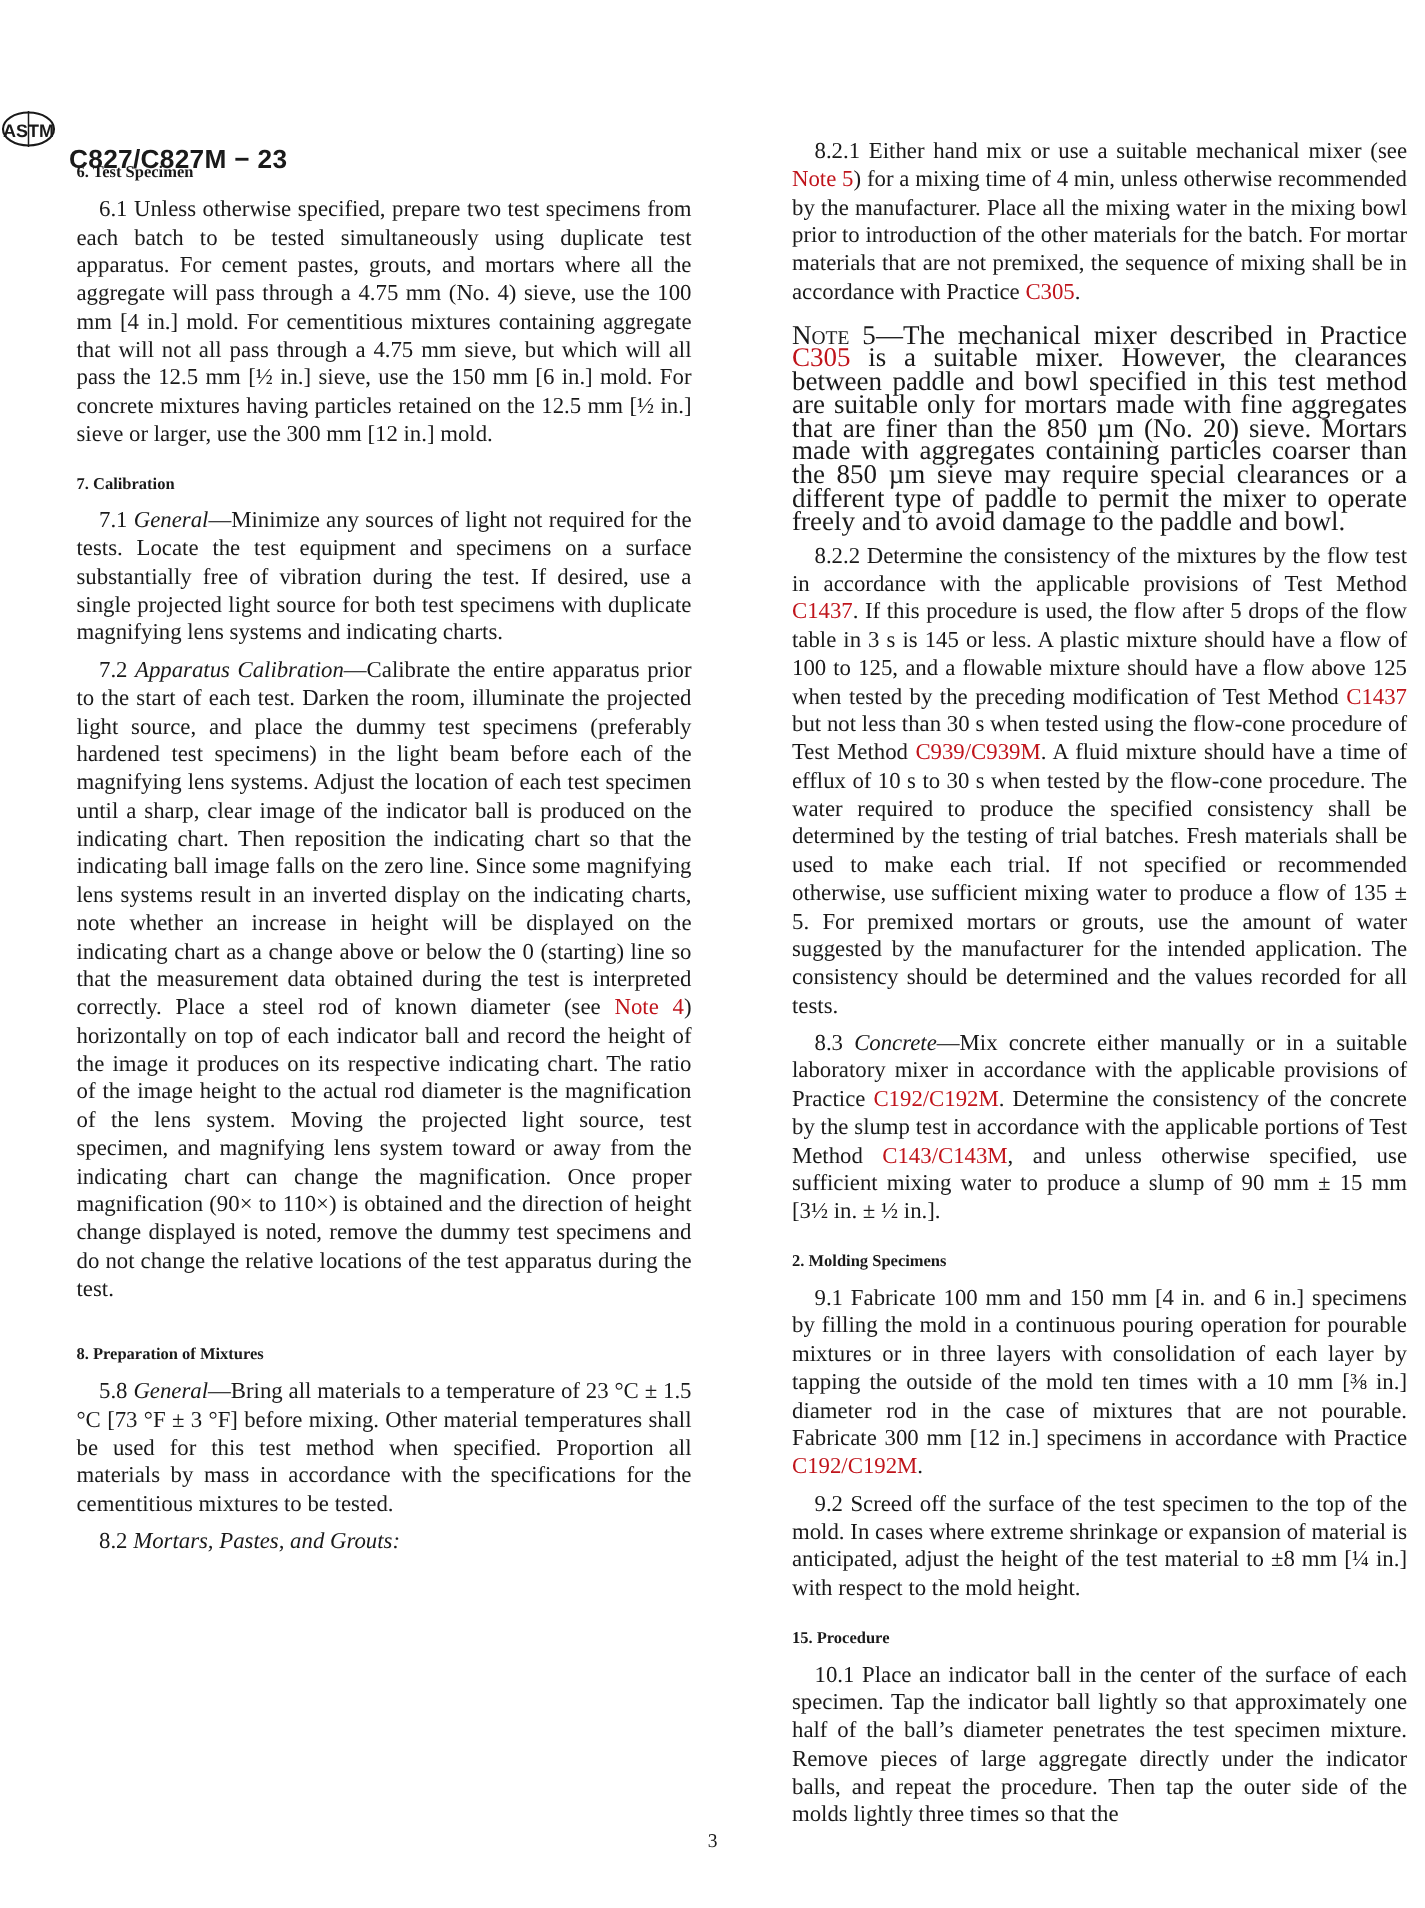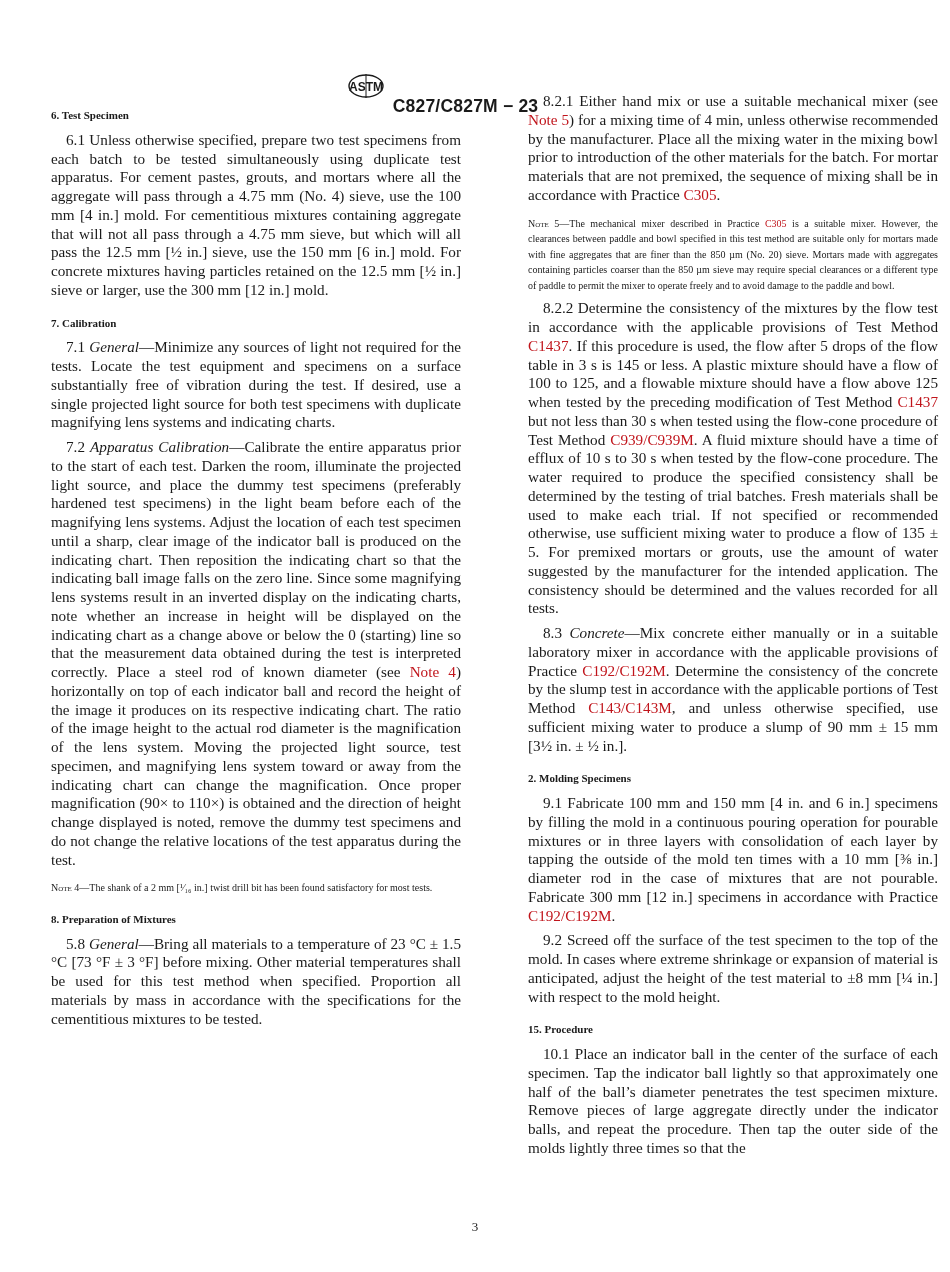--- a/index.html
+++ b/index.html
@@ -1,28 +1,28 @@
 <!DOCTYPE html>
 <html><head>
 <meta charset="utf-8">
 <style>
   html, body { margin: 0; padding: 0; background: #ffffff; }
   body { width: 950px; height: 1272px; position: relative; overflow: hidden; color: #1a1a1a; }
   .page { position: absolute; left: 0; top: 0; width: 950px; height: 1272px; }
-  .header { position: absolute; top: 54px; left: 0; width: 885px; text-align: center; height: 30px; }
+  .header { position: absolute; top: 54px; left: 0; width: 885px; height: 30px; }
   .header-inner { display: inline-flex; align-items: center; gap: 8px; }
   .logo { width: 38px; height: 26px; display: inline-block; }
   .doc-id { font-family: "Liberation Sans", sans-serif; font-weight: bold; font-size: 17.5px; letter-spacing: 0.2px; margin-top: 42px; }
   .col { position: absolute; top: 92px; width: 410px; font-family: "Liberation Serif", serif; font-size: 15.2px; line-height: 18.75px; text-align: justify; }
   .col.left { left: 51px; }
   .col.right { left: 490px; margin-left: 38px; }
   .col p { margin: 0; text-indent: 0; }
   .col p.ind { text-indent: 15px; }
   .h { font-weight: bold; font-size: 11px; margin: 0; text-align: left; }
-  .note { font-size: 10px; line-height: 15.6px; text-indent: 15px; }
+  .note { font-size: 18px; line-height: 15.6px; text-indent: 15px; }
   .note .sc { font-variant: small-caps; }
   .link { color: #c0141b; }
   .it { font-style: italic; }
   .gap-s { height: 6px; }
   .gap-m { height: 11px; }
   .gap-l { height: 14px; }
   .page-num { position: absolute; top: 1219px; left: 0; width: 950px; text-align: center; font-family: "Liberation Serif", serif; font-size: 13px; }
 </style>
 </head>
 <body>
@@ -45,26 +45,26 @@
     <h3 class="h">6.  Test Specimen</h3>
     <div class="gap-s"></div>
     <p class="ind">6.1  Unless otherwise specified, prepare two test specimens from each batch to be tested simultaneously using duplicate test apparatus. For cement pastes, grouts, and mortars where all the aggregate will pass through a 4.75 mm (No. 4) sieve, use the 100 mm [4 in.] mold. For cementitious mixtures containing aggregate that will not all pass through a 4.75 mm sieve, but which will all pass the 12.5 mm [½ in.] sieve, use the 150 mm [6 in.] mold. For concrete mixtures having particles retained on the 12.5 mm [½ in.] sieve or larger, use the 300 mm [12 in.] mold.</p>
     <div class="gap-l"></div>
     <h3 class="h">7.  Calibration</h3>
     <div class="gap-s"></div>
     <p class="ind"><span>7.1  </span><span class="it">General</span><span>—Minimize any sources of light not required for the tests. Locate the test equipment and specimens on a surface substantially free of vibration during the test. If desired, use a single projected light source for both test specimens with duplicate magnifying lens systems and indicating charts.</span></p>
     <div class="gap-s"></div>
     <p class="ind"><span>7.2  </span><span class="it">Apparatus Calibration</span><span>—Calibrate the entire apparatus prior to the start of each test. Darken the room, illuminate the projected light source, and place the dummy test specimens (preferably hardened test specimens) in the light beam before each of the magnifying lens systems. Adjust the location of each test specimen until a sharp, clear image of the indicator ball is produced on the indicating chart. Then reposition the indicating chart so that the indicating ball image falls on the zero line. Since some magnifying lens systems result in an inverted display on the indicating charts, note whether an increase in height will be displayed on the indicating chart as a change above or below the 0 (starting) line so that the measurement data obtained during the test is interpreted correctly. Place a steel rod of known diameter (see </span><a class="link">Note 4</a><span>) horizontally on top of each indicator ball and record the height of the image it produces on its respective indicating chart. The ratio of the image height to the actual rod diameter is the magnification of the lens system. Moving the projected light source, test specimen, and magnifying lens system toward or away from the indicating chart can change the magnification. Once proper magnification (90× to 110×) is obtained and the direction of height change displayed is noted, remove the dummy test specimens and do not change the relative locations of the test apparatus during the test.</span></p>
     <div class="gap-m"></div>
-    <p class="note"><span class="sc">Note 4</span><span>—The shank of a 2 mm [¹⁄₁₆ in.] twist drill bit has been found satisfactory for most tests.</span></p>
     <div class="gap-l"></div>
     <h3 class="h">8.  Preparation of Mixtures</h3>
     <div class="gap-s"></div>
     <p class="ind"><span>5.8  </span><span class="it">General</span><span>—Bring all materials to a temperature of 23 °C ± 1.5 °C [73 °F ± 3 °F] before mixing. Other material temperatures shall be used for this test method when specified. Proportion all materials by mass in accordance with the specifications for the cementitious mixtures to be tested.</span></p>
     <div class="gap-s"></div>
+    <p class="ind"><span>8.2  </span><span class="it">Mortars, Pastes, and Grouts:</span></p>
   </div>
 
   <div class="col right">
     <p class="ind"><span>8.2.1  Either hand mix or use a suitable mechanical mixer (see </span><a class="link">Note 5</a><span>) for a mixing time of 4 min, unless otherwise recommended by the manufacturer. Place all the mixing water in the mixing bowl prior to introduction of the other materials for the batch. For mortar materials that are not premixed, the sequence of mixing shall be in accordance with Practice </span><a class="link">C305</a><span>.</span></p>
     <div class="gap-m"></div>
     <p class="note"><span class="sc">Note 5</span><span>—The mechanical mixer described in Practice </span><a class="link">C305</a><span> is a suitable mixer. However, the clearances between paddle and bowl specified in this test method are suitable only for mortars made with fine aggregates that are finer than the 850 µm (No. 20) sieve. Mortars made with aggregates containing particles coarser than the 850 µm sieve may require special clearances or a different type of paddle to permit the mixer to operate freely and to avoid damage to the paddle and bowl.</span></p>
     <div class="gap-s"></div>
     <p class="ind"><span>8.2.2  Determine the consistency of the mixtures by the flow test in accordance with the applicable provisions of Test Method </span><a class="link">C1437</a><span>. If this procedure is used, the flow after 5 drops of the flow table in 3 s is 145 or less. A plastic mixture should have a flow of 100 to 125, and a flowable mixture should have a flow above 125 when tested by the preceding modification of Test Method </span><a class="link">C1437</a><span> but not less than 30 s when tested using the flow-cone procedure of Test Method </span><a class="link">C939/C939M</a><span>. A fluid mixture should have a time of efflux of 10 s to 30 s when tested by the flow-cone procedure. The water required to produce the specified consistency shall be determined by the testing of trial batches. Fresh materials shall be used to make each trial. If not specified or recommended otherwise, use sufficient mixing water to produce a flow of 135 ± 5. For premixed mortars or grouts, use the amount of water suggested by the manufacturer for the intended application. The consistency should be determined and the values recorded for all tests.</span></p>
     <div class="gap-s"></div>
     <p class="ind"><span>8.3  </span><span class="it">Concrete</span><span>—Mix concrete either manually or in a suitable laboratory mixer in accordance with the applicable provisions of Practice </span><a class="link">C192/C192M</a><span>. Determine the consistency of the concrete by the slump test in accordance with the applicable portions of Test Method </span><a class="link">C143/C143M</a><span>, and unless otherwise specified, use sufficient mixing water to produce a slump of 90 mm ± 15 mm [3½ in. ± ½ in.].</span></p>

